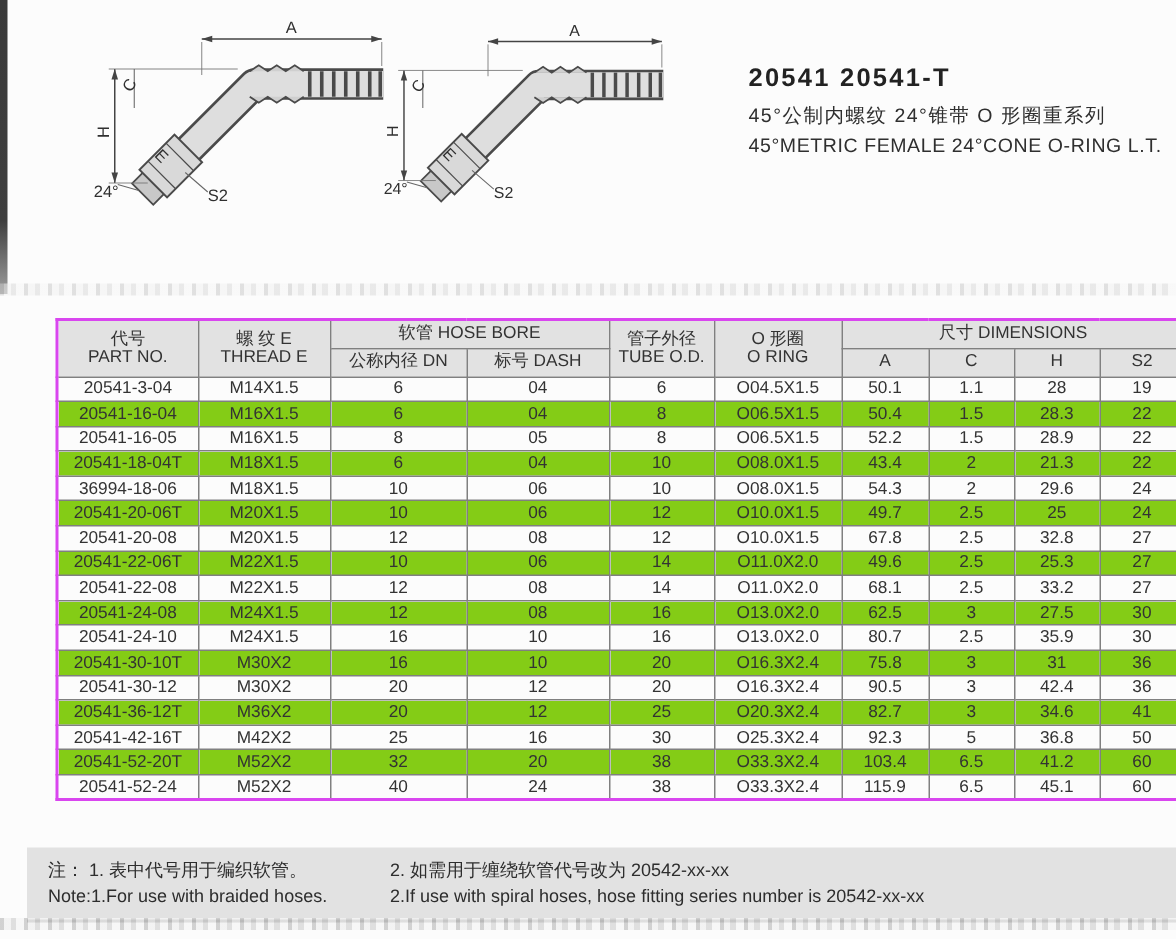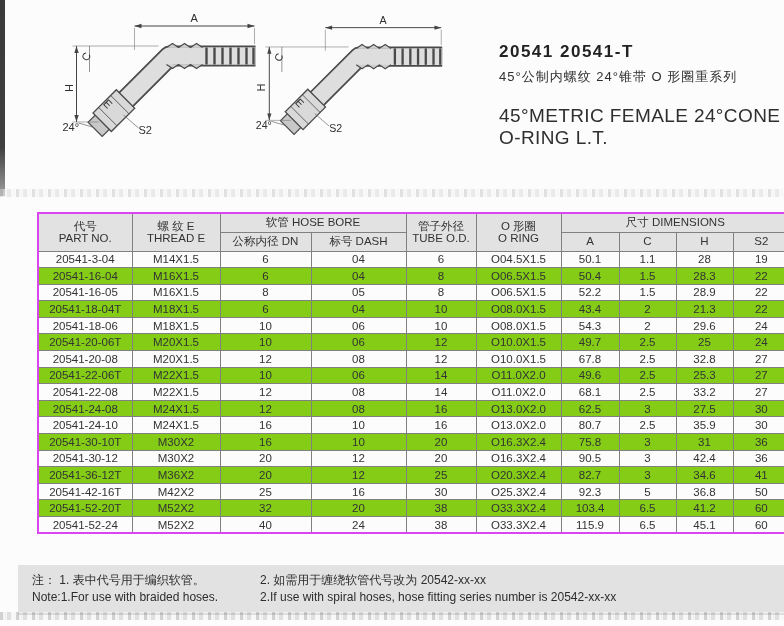--- a/index.html
+++ b/index.html
@@ -24,21 +24,21 @@
   .drawing { position:absolute; top:10px; }
   #drawing-1 { left:54px; width:210px; height:128px; }
   #drawing-2 { left:250px; width:198px; height:128px; }
   .drawing svg { width:100%; height:100%; }
   .dim-text { font-family:"Liberation Sans",sans-serif; font-size:11px; fill:#2f2f2f; }
 
   
   .title-block { position:absolute; left:499px; top:42px; }
   .pn-title { font-size:17px; font-weight:bold; letter-spacing:1.5px; color:#222; }
   .sub-cn { font-size:13px; margin-top:6px; letter-spacing:1px; }
-  .sub-en { font-size:19px; margin-top:19px; letter-spacing:0.4px; }
+  .sub-en { font-size:13px; margin-top:3px; letter-spacing:0.4px; }
 
   
   table.spec {
     position:absolute; left:25px; top:212px; width:752px;
     border-collapse:collapse; table-layout:fixed;
     font-size:11.5px; color:#333;
   }
   table.spec th, table.spec td {
     border:1px solid #808080; text-align:center; vertical-align:middle;
     padding:0 1px; overflow:hidden; white-space:nowrap;
@@ -272,21 +272,21 @@
           <td>6</td>
           <td>04</td>
           <td>10</td>
           <td>O08.0X1.5</td>
           <td>43.4</td>
           <td>2</td>
           <td>21.3</td>
           <td>22</td>
         </tr>
         <tr>
-          <td>20541-18-06</td>
+          <td>36994-18-06</td>
           <td>M18X1.5</td>
           <td>10</td>
           <td>06</td>
           <td>10</td>
           <td>O08.0X1.5</td>
           <td>54.3</td>
           <td>2</td>
           <td>29.6</td>
           <td>24</td>
         </tr>

